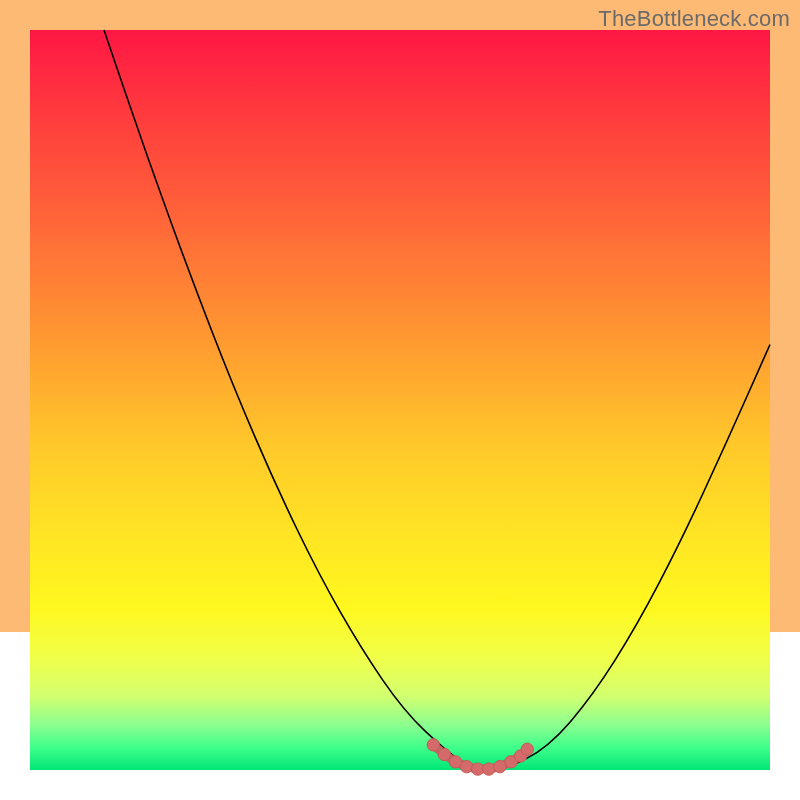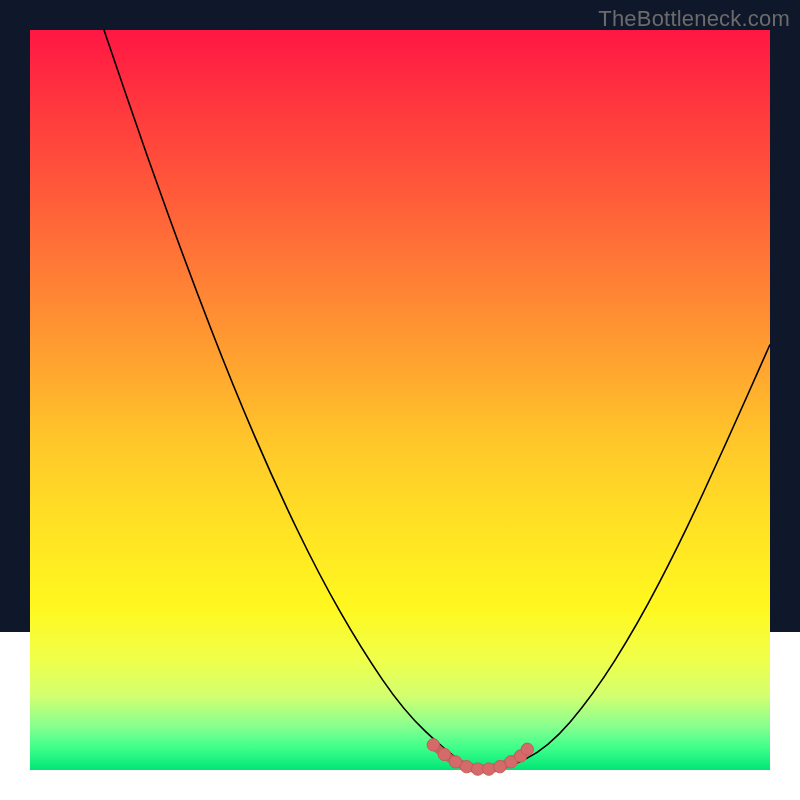--- a/index.html
+++ b/index.html
@@ -1,17 +1,17 @@
 <!DOCTYPE html>
 <html><head>
 <meta charset="utf-8">
 <style>
   * { margin: 0; padding: 0; box-sizing: border-box; }
   body { width: 800px; height: 800px; overflow: hidden; font-family: Arial, sans-serif; }
-  .container { position: relative; width: 800px; height: 632px; background: #0f172a; }
+  .container { position: relative; width: 800px; height: 632px; background: #fdba74; }
   .plot-area {
     position: absolute;
     left: 30px; top: 30px;
     width: 740px; height: 740px;
     background: linear-gradient(to bottom,
       #ff1744 0%,
       #ff3d3d 12%,
       #ff5a3a 22%,
       #ff7a36 32%,
       #ffa030 44%,

